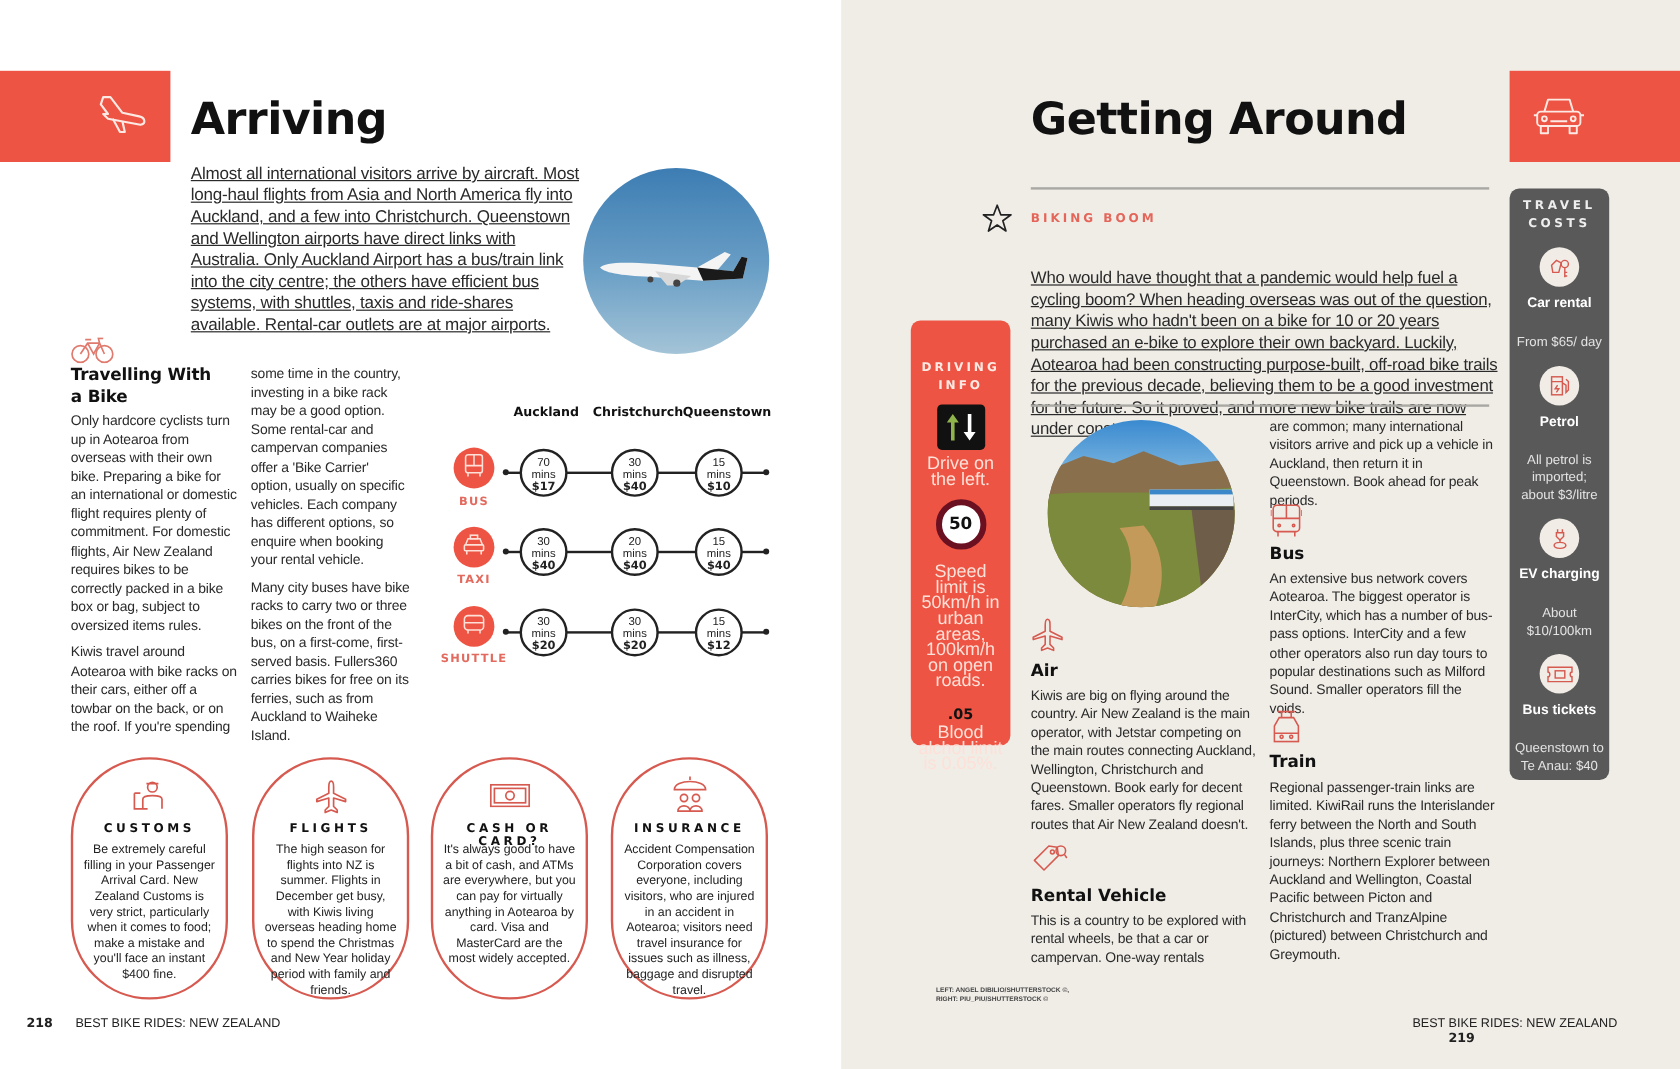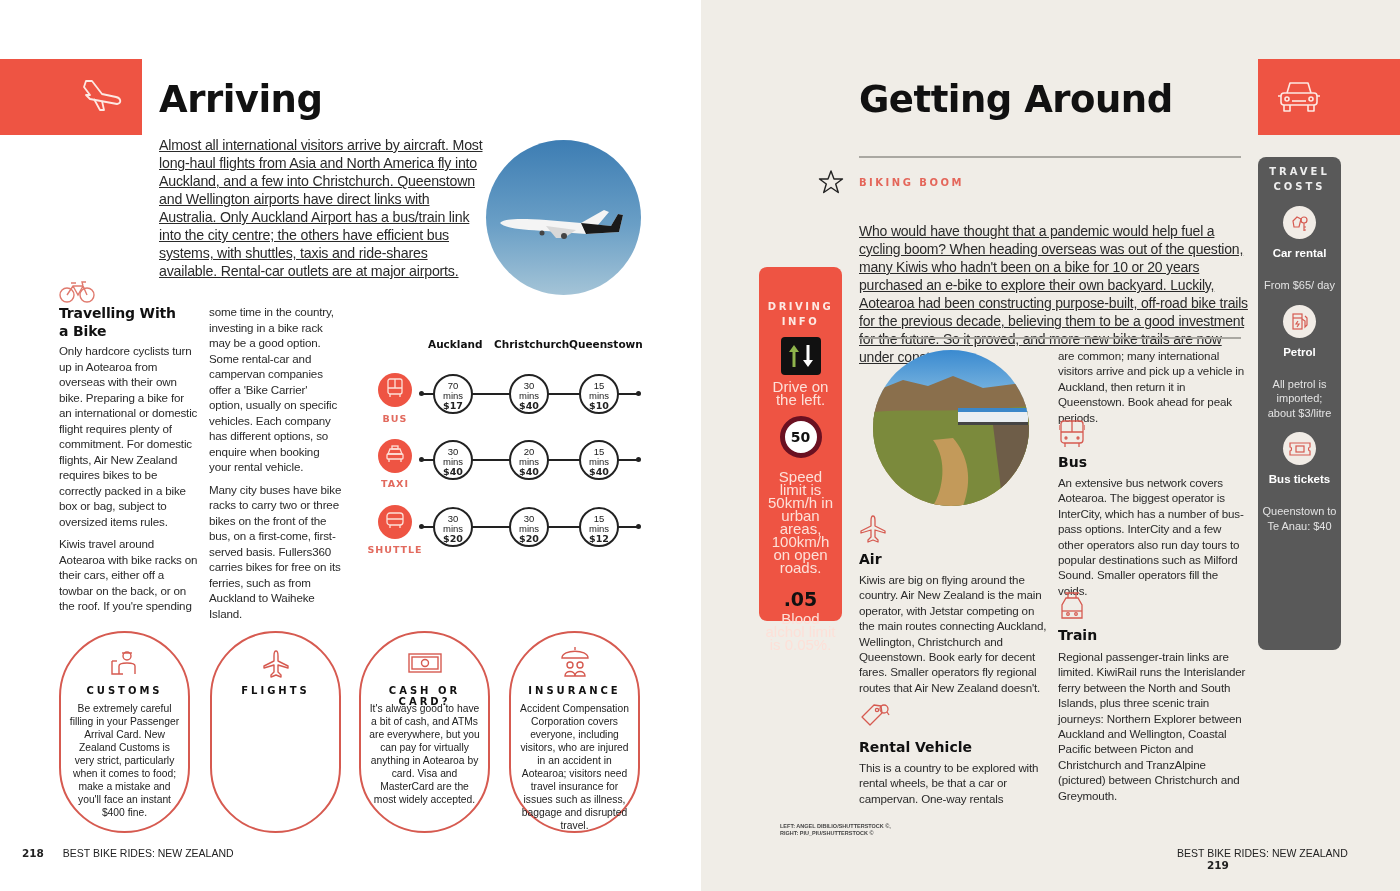--- a/index.html
+++ b/index.html
@@ -40,21 +40,21 @@
 
   .rule { position: absolute; height: 2px; background: #aaa8a2; }
   .biking-label { position: absolute; left: 859px; top: 177px; font-family: "DejaVu Sans", sans-serif; font-weight: bold; font-size: 10px; letter-spacing: 2.5px; color: #e4665a; }
   .biking-text { left: 859px; top: 194px; width: 390px; font-size: 14px; line-height: 18px; letter-spacing: -0.2px; margin-top: 28px; }
 
   .driving-box { position: absolute; left: 759px; top: 267px; width: 83px; height: 354px; background: #ee5443; border-radius: 8px; text-align: center; color: #fde9e3; }
   .driving-title { margin-top: 32px; font-family: "DejaVu Sans", sans-serif; font-weight: bold; font-size: 10px; letter-spacing: 2.5px; line-height: 15px; color: #fde9e3; }
   .arrow-sign { width: 40px; height: 38px; background: #111; border-radius: 4px; margin: 8px auto 0; display: flex; justify-content: center; align-items: center; gap: 2px; }
   .drv-text { font-size: 15px; line-height: 13px; color: #fde0d8; margin-top: 5px; padding: 0 6px; }
   .speed-sign { width: 42px; height: 42px; border-radius: 50%; background: #fff; border: 5px solid #6a1021; margin: 10px auto 0; display: flex; align-items: center; justify-content: center; font-family: "DejaVu Sans", sans-serif; font-weight: bold; font-size: 14px; color: #111; }
-  .bac { font-family: "DejaVu Sans", sans-serif; font-weight: bold; font-size: 19px; color: #111; margin-top: 14px; }
+  .bac { font-family: "DejaVu Sans", sans-serif; font-weight: bold; font-size: 12px; color: #111; margin-top: 14px; }
 
   .rg-head { position: absolute; font-family: "DejaVu Sans", sans-serif; font-weight: bold; font-size: 14px; color: #111; }
   .rg-text { position: absolute; font-size: 11.6px; line-height: 15.4px; color: #2a2a2a; letter-spacing: -0.15px; }
 
   .costs-box { position: absolute; left: 1258px; top: 157px; width: 83px; height: 493px; background: #595959; border-radius: 8px; text-align: center; color: #eee; }
   .costs-title { margin-top: 7px; font-family: "DejaVu Sans", sans-serif; font-weight: bold; font-size: 10px; letter-spacing: 3px; line-height: 15px; color: #eee; }
   .cost-icon { width: 33px; height: 33px; border-radius: 50%; background: #f1ece6; margin: 12px auto 0; display: flex; align-items: center; justify-content: center; }
   .cost-head { font-family: "Liberation Sans", sans-serif; font-weight: bold; font-size: 11.5px; color: #fff; margin-top: 8px; }
   .cost-text { font-size: 11px; line-height: 14.5px; color: #e3e3e3; margin-top: 19px; padding: 0 4px; }
 
@@ -173,20 +173,21 @@
     <div class="pill-title">CUSTOMS</div>
     <div class="pill-text">Be extremely careful filling in your Passenger Arrival Card. New Zealand Customs is very strict, particularly when it comes to food; make a mistake and you'll face an instant $400 fine.</div>
   </div>
   <div class="pill" style="left:210px;">
     <span class="pill-icon">
       <svg width="30" height="30" viewBox="0 0 30 30" fill="none" stroke="#d65a50" stroke-width="1.4" stroke-linejoin="round">
           <path d="M15 2 C13 2 13 5 13 7 V12 L3 17 V19 L13 16 V23 L10 26 V28 L15 26 L20 28 V26 L17 23 V16 L27 19 V17 L17 12 V7 C17 5 17 2 15 2 Z"></path>
         </svg>
     </span>
     <div class="pill-title">FLIGHTS</div>
+    <div class="pill-text">The high season for flights into NZ is summer. Flights in December get busy, with Kiwis living overseas heading home to spend the Christmas and New Year holiday period with family and friends.</div>
   </div>
   <div class="pill" style="left:359px;">
     <span class="pill-icon" style="top:20px;">
       <svg width="34" height="20" viewBox="0 0 34 20" fill="none" stroke="#d65a50" stroke-width="1.4">
           <rect x="1" y="1" width="32" height="18"></rect>
           <rect x="4" y="4" width="26" height="12"></rect>
           <circle cx="17" cy="10" r="3.5"></circle>
         </svg>
     </span>
     <div class="pill-title">CASH OR CARD?</div>
@@ -342,20 +343,30 @@
           <path d="M3 7 H12"></path>
           <path d="M8 10 L6 13 H9 L7 16"></path>
           <path d="M12 8 L15 10 V16 L17 14 V7 L15 5"></path>
         </svg>
     </div>
     <div class="cost-head">Petrol</div>
     <div class="cost-text">All petrol is imported; about $3/litre</div>
   </div>
   <div>
     <div class="cost-icon">
+      <svg width="20" height="20" viewBox="0 0 20 20" fill="none" stroke="#d65a50" stroke-width="1.2">
+          <path d="M8 2 V5 M12 2 V5 M7 5 H13 V8 L10 11 L7 8 Z"></path>
+          <path d="M10 11 V13 C4 13 3 18 10 18 C17 18 16 13 10 13"></path>
+        </svg>
+    </div>
+    <div class="cost-head">EV charging</div>
+    <div class="cost-text">About $10/100km</div>
+  </div>
+  <div>
+    <div class="cost-icon">
       <svg width="22" height="16" viewBox="0 0 22 16" fill="none" stroke="#d65a50" stroke-width="1.2">
           <path d="M1 2 H21 V6 C19 6 19 10 21 10 V14 H1 V10 C3 10 3 6 1 6 Z"></path>
           <rect x="7" y="5" width="8" height="6"></rect>
         </svg>
     </div>
     <div class="cost-head">Bus tickets</div>
     <div class="cost-text">Queenstown to Te Anau: $40</div>
   </div>
 </div>
 

